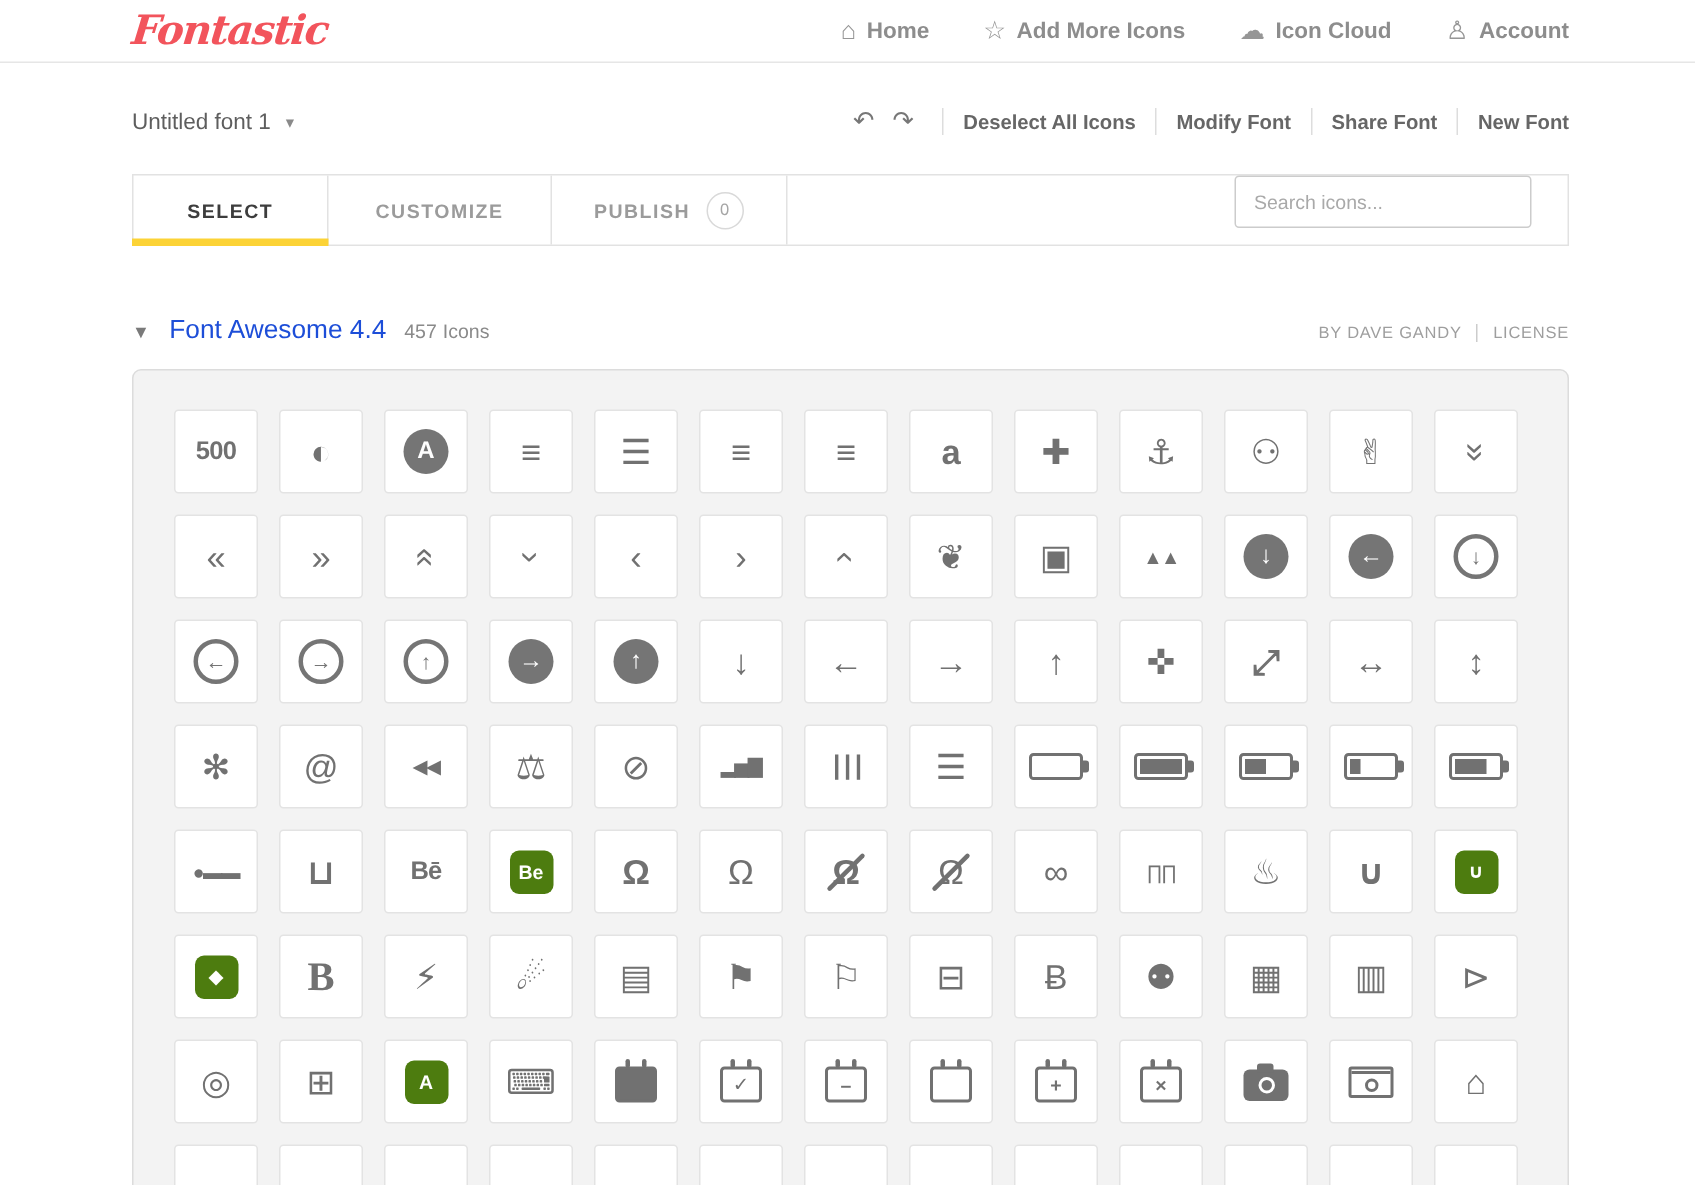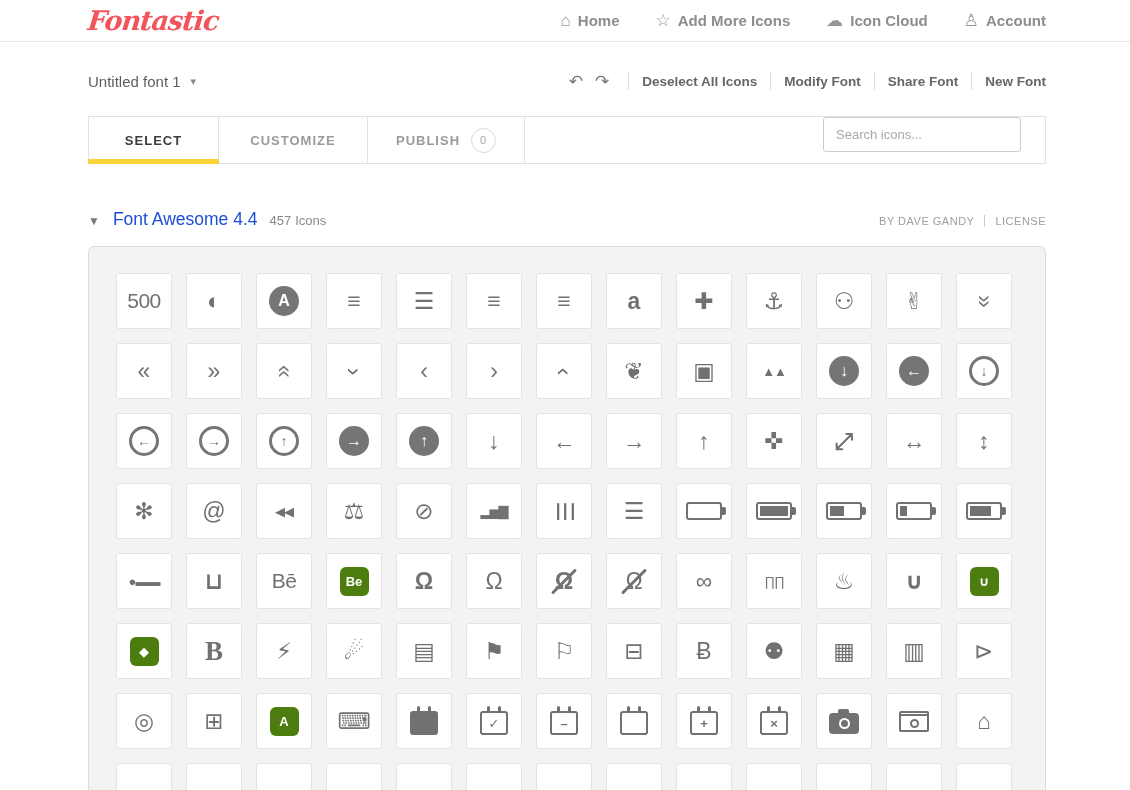--- a/index.html
+++ b/index.html
@@ -57,21 +57,21 @@
   .sec-credits .license { cursor:pointer; }
   .cdiv { width:1px; height:12px; background:#ccc; }
 
   
   .panel { margin:16px 84px 0 88px; background:#f3f3f3; border:1px solid #dcdcdc;
     border-radius:6px; padding:26px 27px; height:620px; }
   .grid { display:grid; grid-template-columns:repeat(13,56px); gap:14px; }
   .cell { width:56px; height:56px; background:#fff; border:1px solid #e3e3e3;
     border-radius:3px; display:flex; align-items:center; justify-content:center;
     color:#717171; font-size:23px; cursor:pointer; }
-  .g-text { font-size:21px; font-weight:normal; letter-spacing:-.5px; }
+  .g-text { font-size:17px; font-weight:bold; letter-spacing:-.5px; }
   .g-sm { font-size:13px; letter-spacing:-1px; }
   .g-bold { font-weight:bold; }
   .g-serif { font-family:"Liberation Serif","DejaVu Serif",serif; font-weight:bold; font-size:27px; }
   .g-rot90 { transform:rotate(90deg); display:inline-block; }
   .circle-solid { width:30px; height:30px; border-radius:50%; background:#757575;
     color:#fff; display:flex; align-items:center; justify-content:center;
     font-size:16px; font-weight:bold; }
   .circle-outline { width:30px; height:30px; border-radius:50%; border:3px solid #757575;
     color:#757575; display:flex; align-items:center; justify-content:center;
     font-size:14px; font-weight:bold; }

